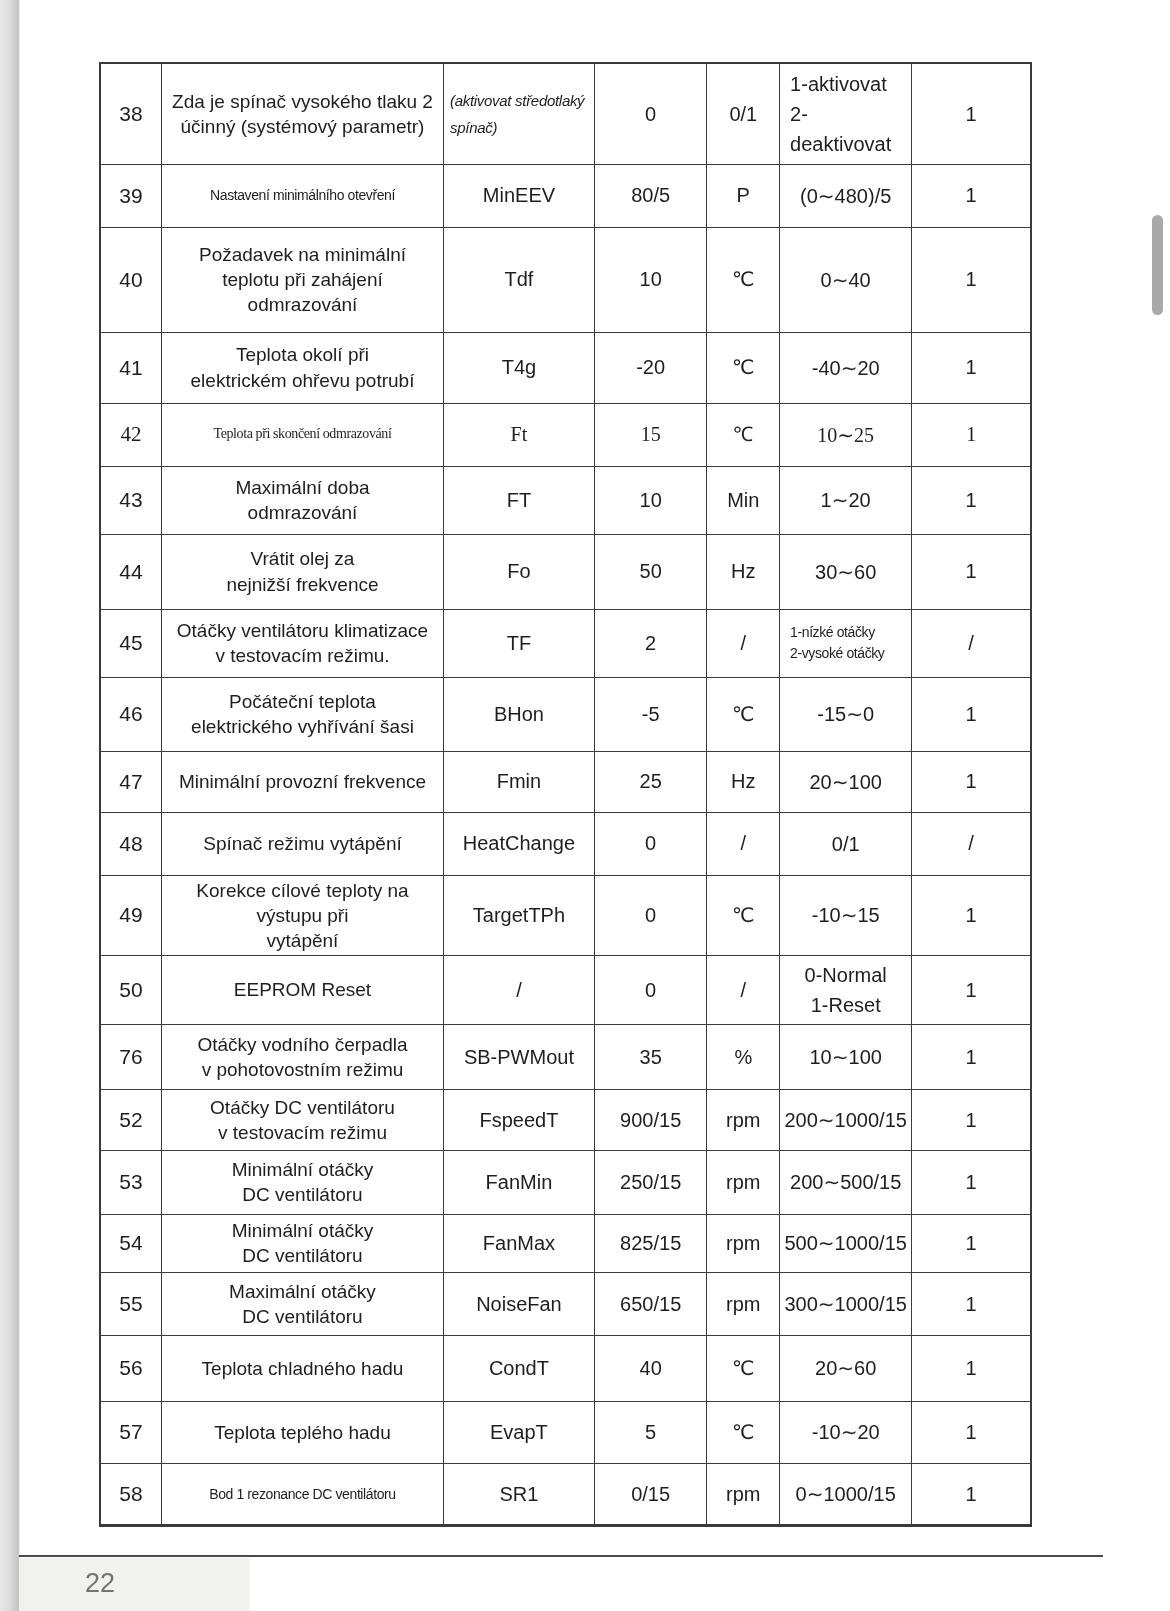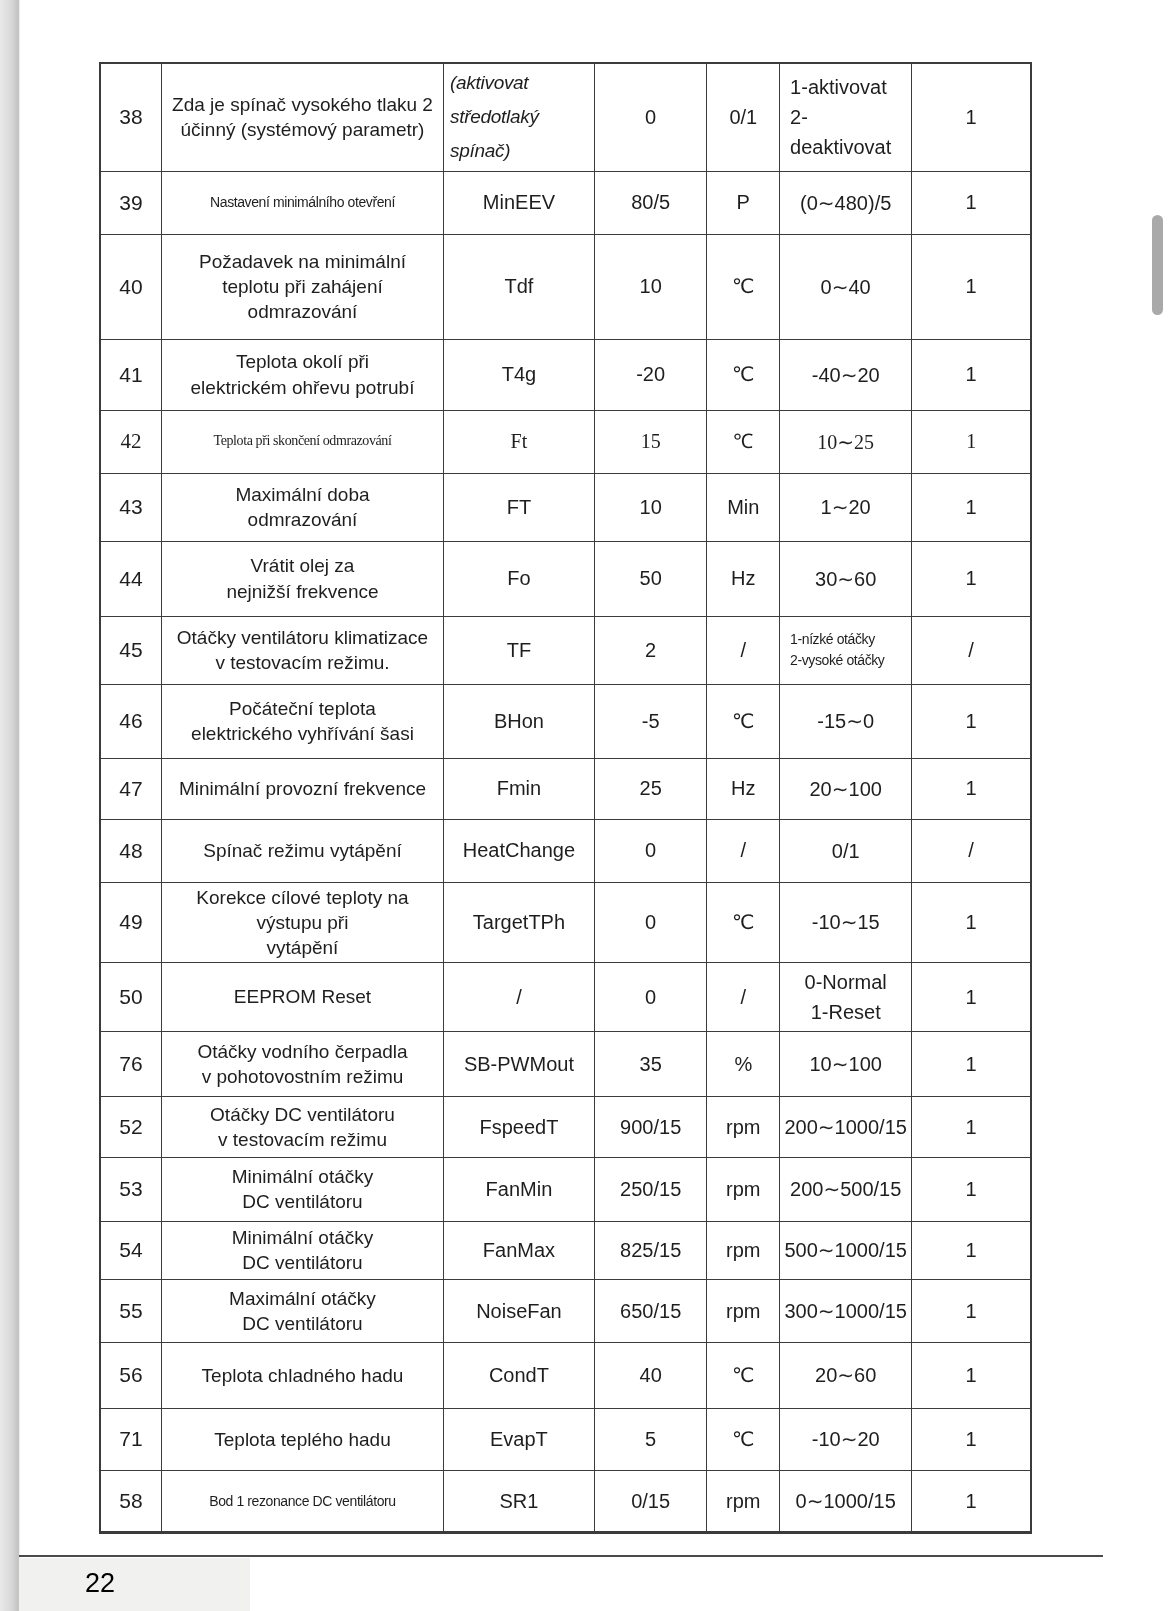--- a/index.html
+++ b/index.html
@@ -28,26 +28,26 @@
     border:1.5px solid #3b3b3b;
     text-align:center;vertical-align:middle;
     font-size:20px;line-height:1.32;
     padding:2px 4px;white-space:pre-line;
     overflow:hidden;
   }
   .col-num{font-size:21px;}
   .col-desc{font-size:19px;}
   .col-range{line-height:1.5;}
   .fit{font-size:14px;letter-spacing:-0.4px;}
-  .italic-small{font-style:italic;font-size:19px;letter-spacing:-0.3px;line-height:1.8;text-align:left;padding-left:6px;}
+  .italic-small{font-style:italic;font-size:15px;letter-spacing:-0.3px;line-height:1.8;text-align:left;padding-left:6px;}
   .left{text-align:left;padding-left:10px;}
   
   .footer-divider{position:absolute;left:19px;top:1555px;width:1084px;height:2px;background:#4a4a4a;}
   .footer-block{position:absolute;left:19px;top:1558px;width:231px;height:53px;background:#f1f1ef;}
-  .page-number{position:absolute;left:85px;top:1568px;font-size:27px;color:#000000;font-weight:400;}
+  .page-number{position:absolute;left:85px;top:1568px;font-size:27px;color:#737373;font-weight:400;}
 </style>
 </head>
 <body>
 
 <div class="left-gutter"></div>
 
 <div class="scroll-thumb"></div>
 
 <div class="table-wrap">
   <table>
@@ -245,21 +245,21 @@
         <tr style="height: 66px;">
           <td class="col-num">56</td>
           <td class="col-desc">Teplota chladného hadu</td>
           <td class="col-code">CondT</td>
           <td class="col-value">40</td>
           <td class="col-unit">℃</td>
           <td class="col-range">20∼60</td>
           <td class="col-flag">1</td>
         </tr>
         <tr style="height: 62px;">
-          <td class="col-num">71</td>
+          <td class="col-num">57</td>
           <td class="col-desc">Teplota teplého hadu</td>
           <td class="col-code">EvapT</td>
           <td class="col-value">5</td>
           <td class="col-unit">℃</td>
           <td class="col-range">-10∼20</td>
           <td class="col-flag">1</td>
         </tr>
         <tr style="height: 62px;">
           <td class="col-num">58</td>
           <td class="col-desc fit">Bod 1 rezonance DC ventilátoru</td>

